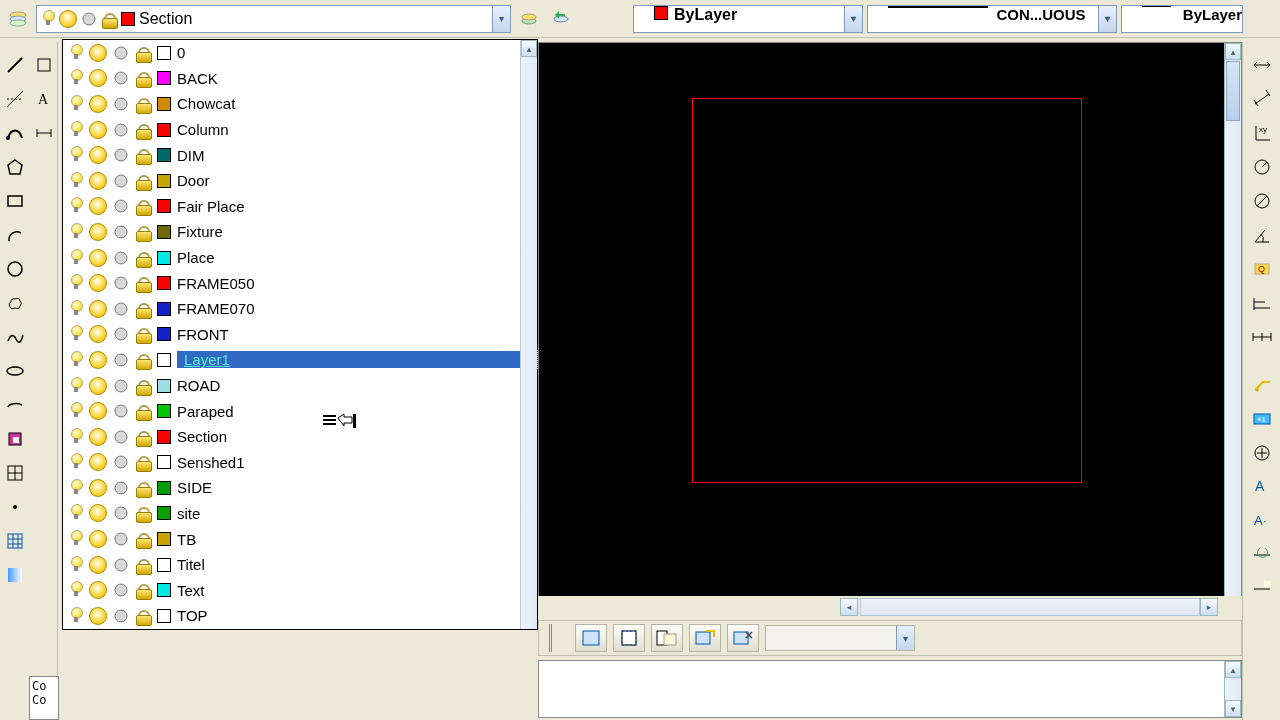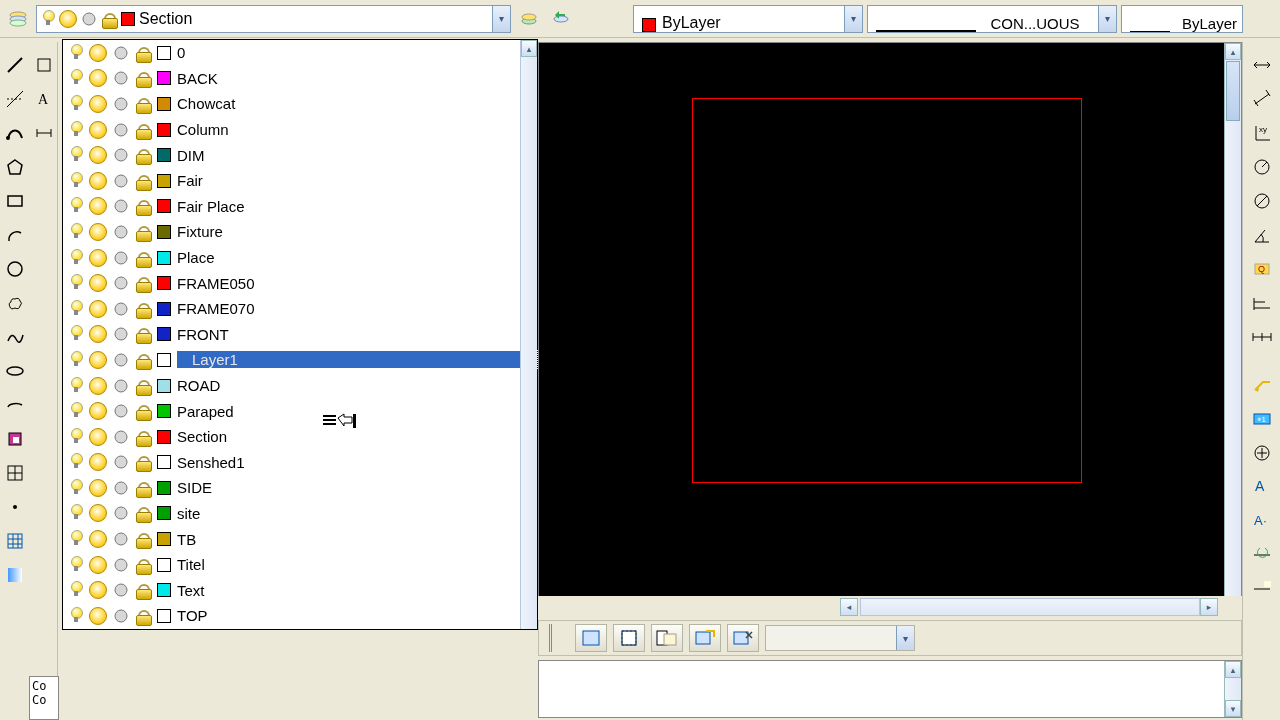--- a/index.html
+++ b/index.html
@@ -48,21 +48,21 @@
   background: linear-gradient(#e8f0fb,#c5d6ee);
   border-left: 1px solid #7f9db9;
   display:flex;align-items:center;justify-content:center;
   font-size:10px;color:#4a6;
   color:#3a5a8a;
 }
 .color-dd, .ltype-dd, .lweight-dd {
   height: 28px;
   background: #fff;
   border: 1px solid #7f9db9;
-  display:flex;align-items:flex-end;padding-left:8px;gap:6px;position:relative;
+  display:flex;align-items:flex-start;padding-left:20px;gap:6px;position:relative;font-weight:bold;
 }
 .color-dd { width: 230px; }
 .ltype-dd { width: 250px; }
 .lweight-dd { width: 122px; }
 
 
 .bulb {
   width:14px;height:18px;display:inline-block;position:relative;
 }
 .bulb::before{
@@ -107,23 +107,24 @@
   position:absolute;right:0;top:0;width:17px;height:100%;
   background:linear-gradient(90deg,#eef3fb,#dfe8f6);
   border-left:1px solid #b5c7de;
 }
 .sb-btn{height:17px;background:linear-gradient(#f7fbff,#cdddf3);border:1px solid #9bb;font-size:9px;display:flex;align-items:center;justify-content:center;color:#467;}
 .layer-row{
   height:25.6px;display:flex;align-items:center;gap:6px;padding-left:6px;
   white-space:nowrap;
 }
 .layer-row.selected .name{
-  background:#316ac5;color:#e5e5e5;padding:0 15px;
+  background:#316ac5;color:#5eead4;padding:0 7px;
   outline:1px dotted #ffe;
   flex:1;
+  text-decoration:underline;
 }
 .layer-row .name{font-size:15px;}
 
 
 .left-tb{
   position:absolute;top:42px;left:0;width:58px;bottom:0;background:#ece9d8;
   border-right:1px solid #c0c0b0;
 }
 .left-tb .col{position:absolute;top:0;width:29px;display:flex;flex-direction:column;gap:4px;padding-top:8px;align-items:center;}
 .left-tb .col.a{left:0;}
@@ -295,21 +296,21 @@
         <span class="name">DIM</span>
       </div>
       <div class="layer-row">
         <span class="bulb"></span>
         <span class="sun"></span>
         <svg width="16" height="18">
           <circle cx="8" cy="9" r="6" fill="#d8d8d8" stroke="#777"></circle>
         </svg>
         <span class="lock"></span>
         <span class="cbox" style="background:#c7a200"></span>
-        <span class="name">Fair</span>
+        <span class="name">Door</span>
       </div>
       <div class="layer-row">
         <span class="bulb"></span>
         <span class="sun"></span>
         <svg width="16" height="18">
           <circle cx="8" cy="9" r="6" fill="#d8d8d8" stroke="#777"></circle>
         </svg>
         <span class="lock"></span>
         <span class="cbox" style="background:#ff0000"></span>
         <span class="name">Fair Place</span>

